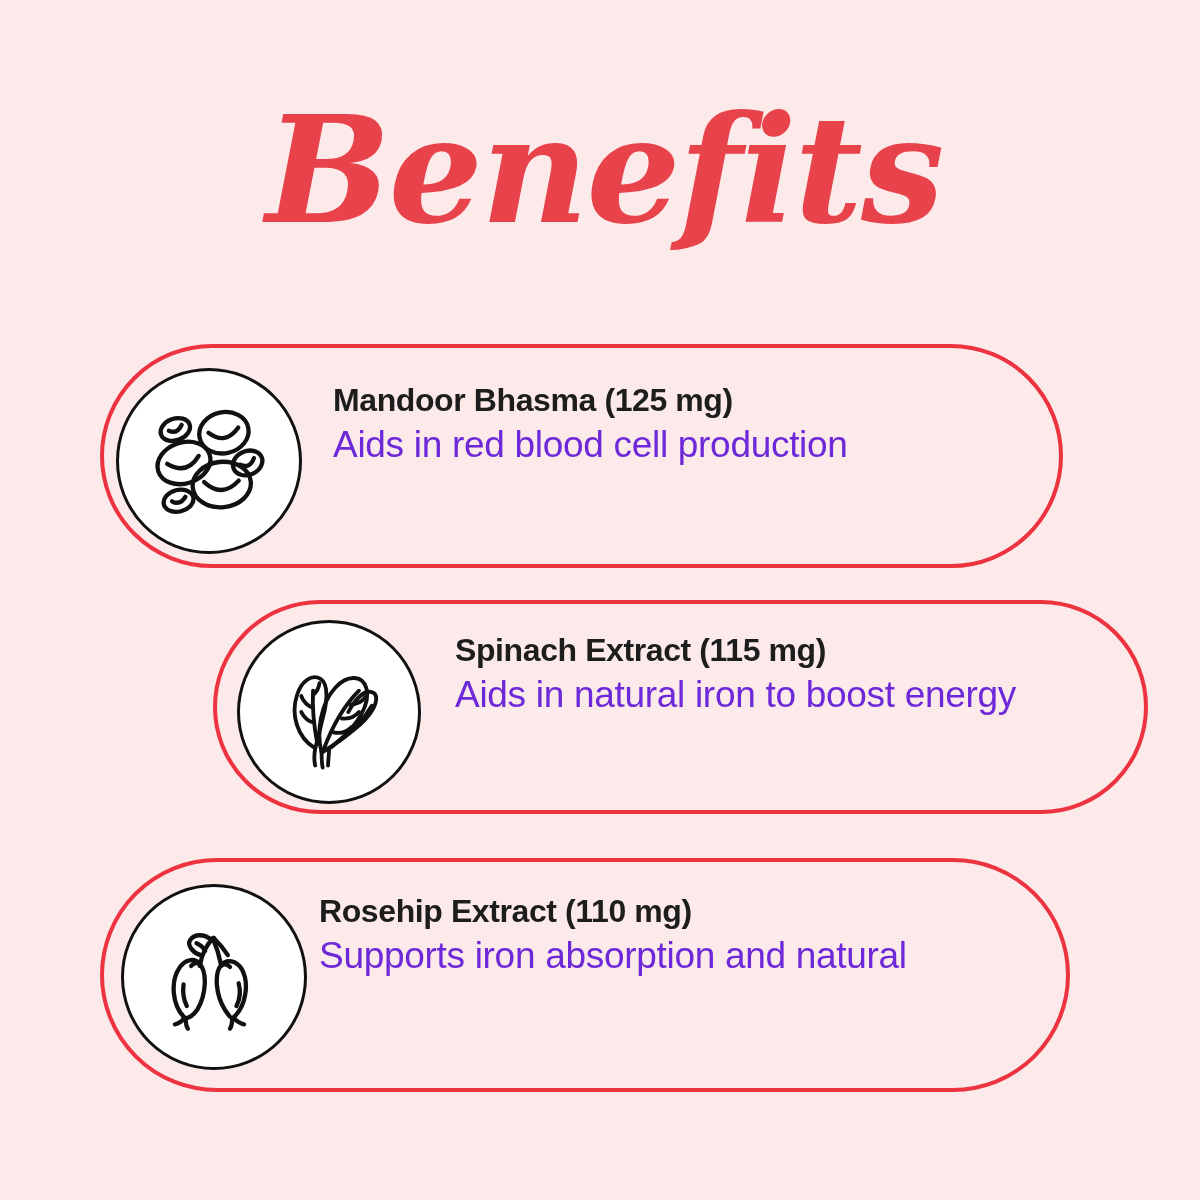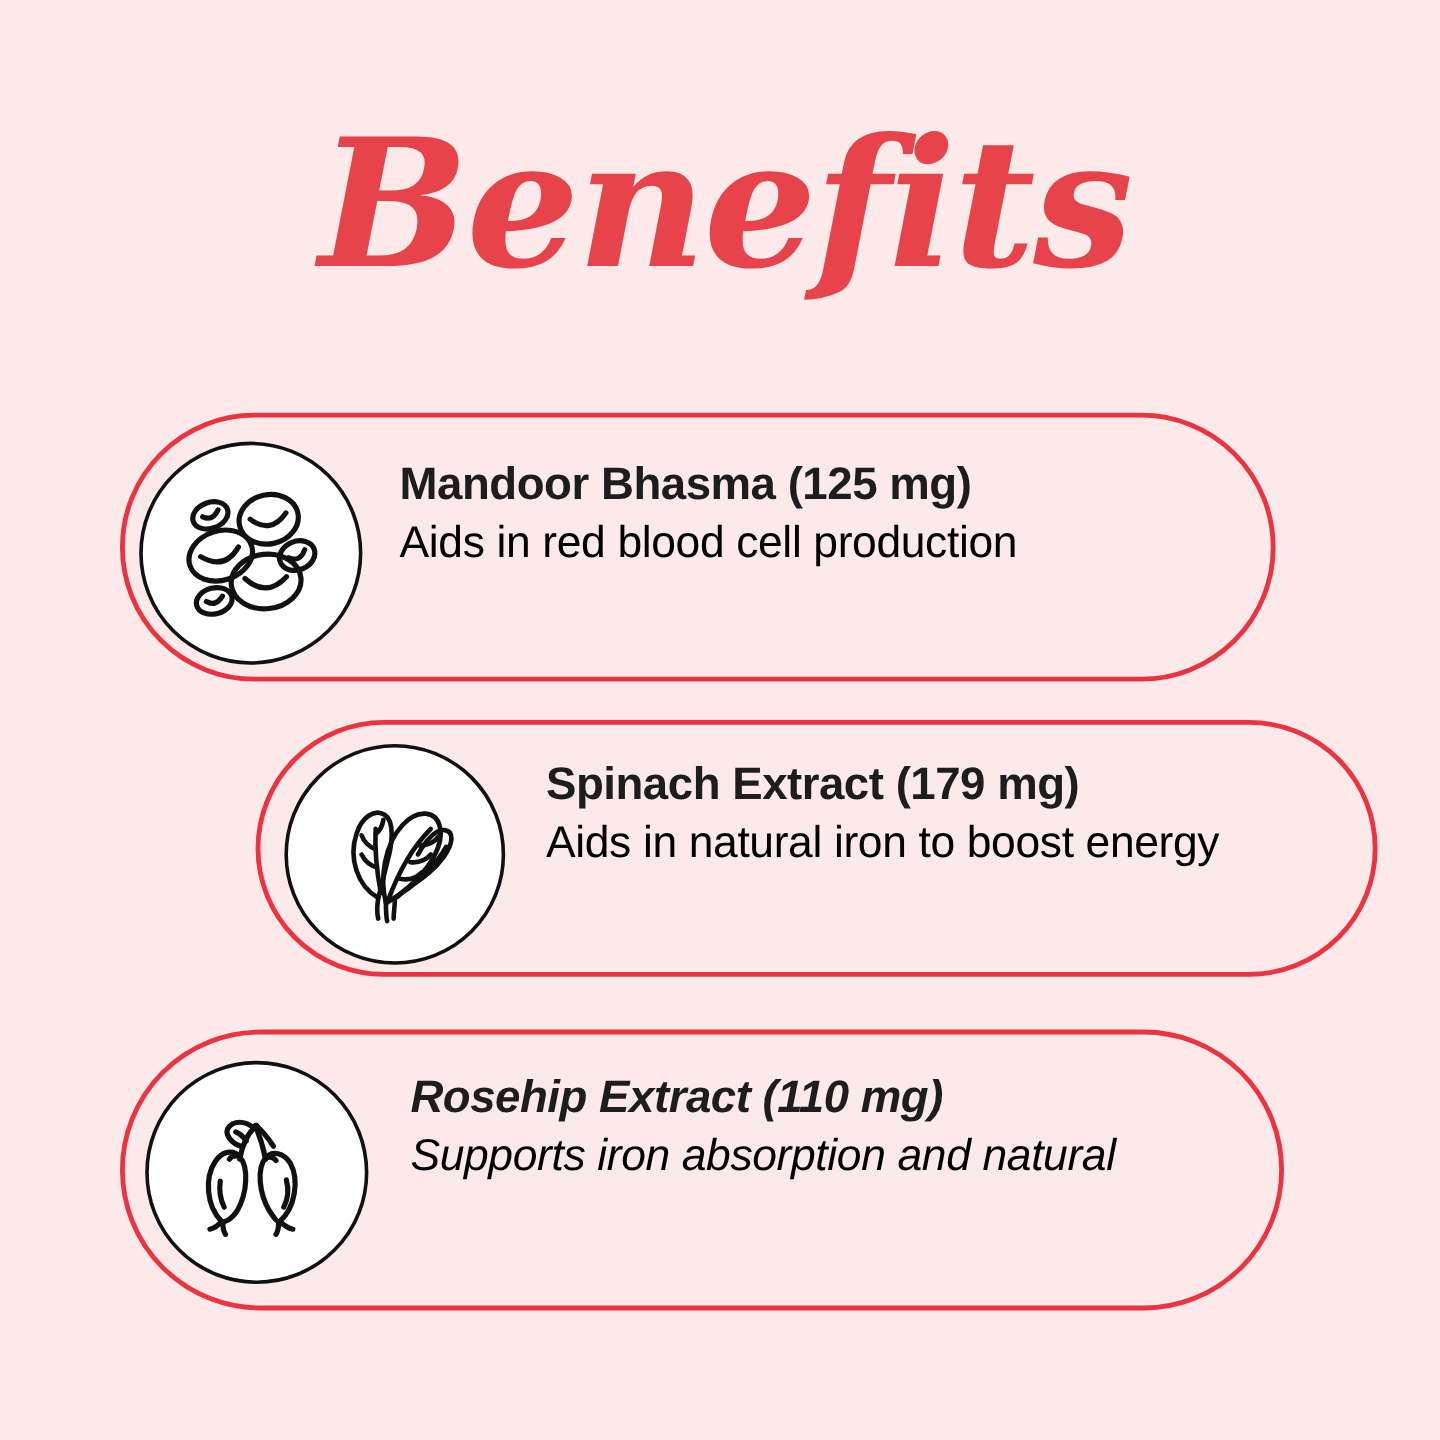--- a/index.html
+++ b/index.html
@@ -79,40 +79,40 @@
     height: 72%;
     display: block;
   }
 
   
   .card-text {
     position: absolute;
   }
   .text-1 { left: 333px; top: 382px; width: 700px; }
   .text-2 { left: 455px; top: 632px; width: 690px; }
-  .text-3 { left: 342px; top: 893px; width: 700px; font-style: italic; }
+  .text-3 { left: 319px; top: 893px; width: 700px; }
 
   .card-title {
     margin: 0;
     font-family: "Liberation Sans", sans-serif;
     font-weight: 700;
-    font-size: 38px;
+    font-size: 32px;
     line-height: 1.18;
     letter-spacing: -0.4px;
     color: #1d1d1d;
     white-space: nowrap;
   }
   .card-desc {
     margin: 2px 0 0 0;
     font-family: "Liberation Sans", sans-serif;
     font-weight: 400;
     font-size: 37px;
     line-height: 1.22;
     letter-spacing: -0.3px;
-    color: #000000;
+    color: #6d28d9;
   }
 </style>
 </head>
 <body>
 
 <div class="page">
 
   <div class="title-wrap">
     <h1 class="page-title">Benefits</h1>
   </div>
@@ -167,21 +167,21 @@
       <path d="M62 93 C72 84 88 76 98 62 C106 51 106 42 99 41 C92 40 84 49 78 60"></path>
       <path d="M70 87 C80 78 92 68 100 54"></path>
 
       <path d="M47 94 C46 100 46 106 47 110"></path>
       <path d="M53 97 C53 103 53 108 54 112"></path>
       <path d="M60 94 C60 100 59 106 59 110"></path>
     </svg>
   </div>
 
   <div class="card-text text-2">
-    <p class="card-title">Spinach Extract (179 mg)</p>
+    <p class="card-title">Spinach Extract (115 mg)</p>
     <p class="card-desc">Aids in natural iron to boost energy</p>
   </div>
 
   <div class="card card-3"></div>
 
   <div class="icon-badge icon-3">
     <svg viewBox="0 0 120 120" fill="none" stroke="#111111" stroke-width="4" stroke-linecap="round" stroke-linejoin="round" aria-hidden="true">
 
       <path d="M33 98 C21 86 20 64 28 52 C33 44 42 42 47 48 C54 56 53 76 45 90 C41 96 36 99 33 98 Z"></path>
       <path d="M32 67 C31 74 32 81 35 87"></path>

